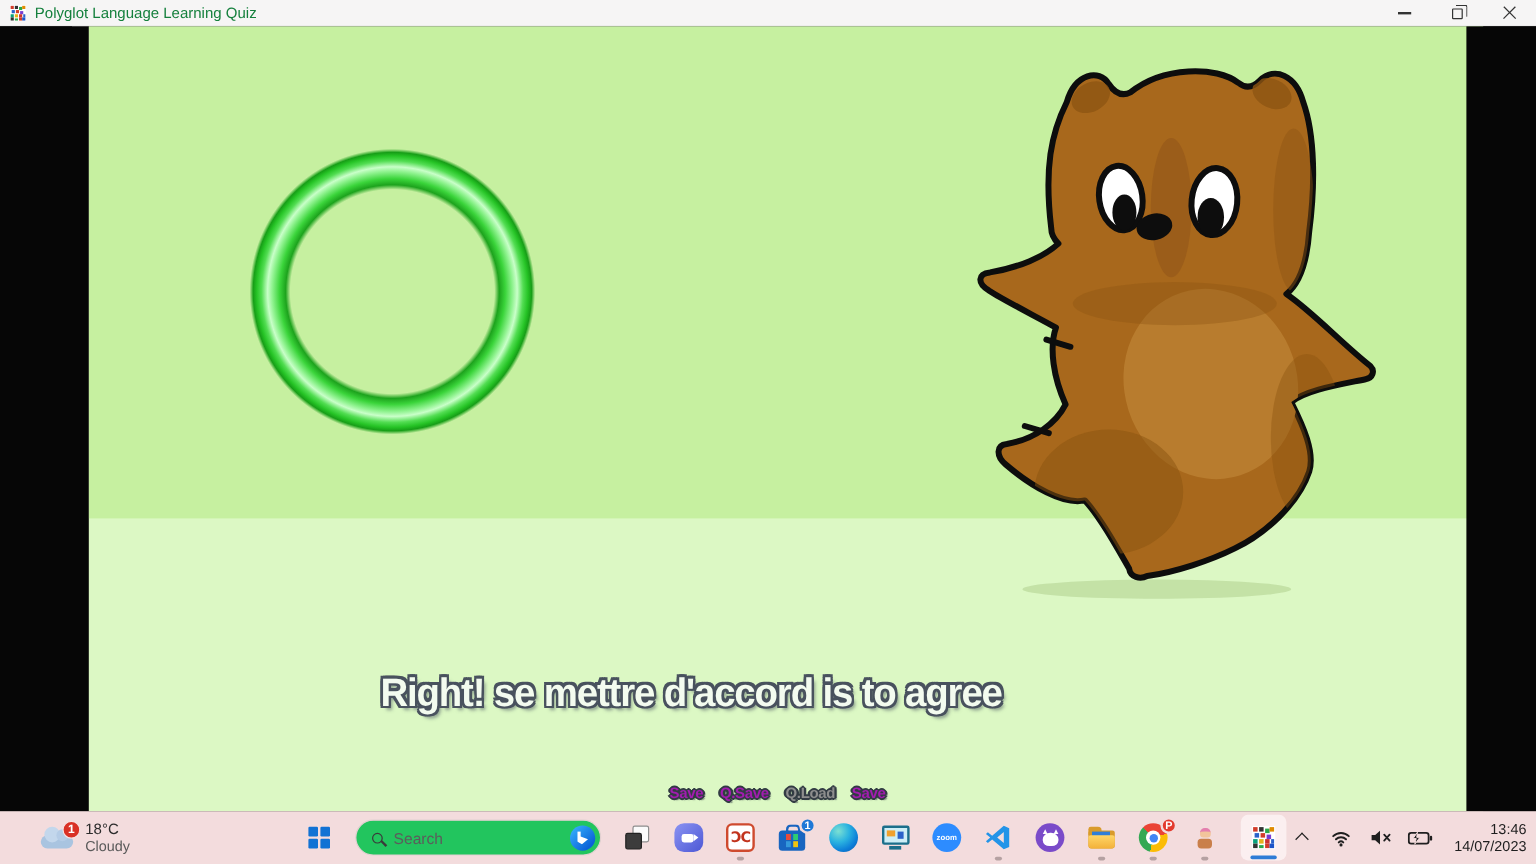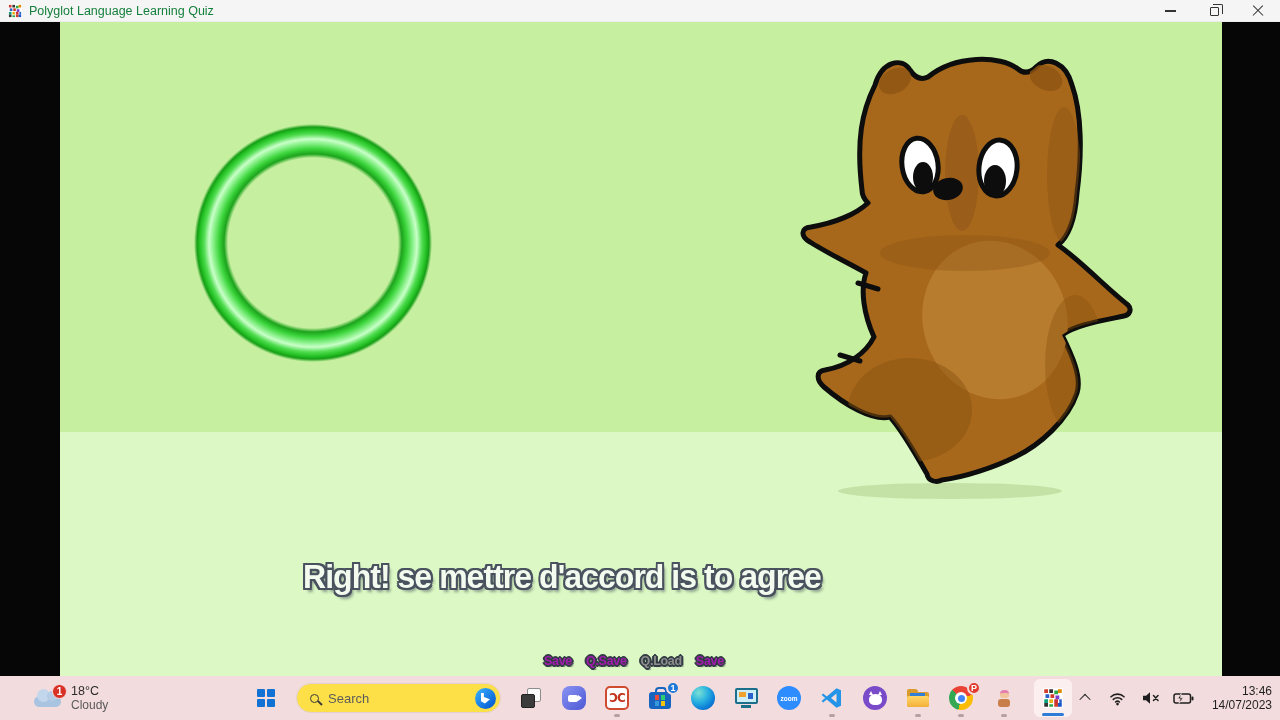--- a/index.html
+++ b/index.html
@@ -16,21 +16,21 @@
   .glyph-min { width:11px; height:1.5px; background:#333; }
   .glyph-max { width:9px; height:9px; border:1.3px solid #333; border-radius:1px; position:relative; background:#f6f5f5; }
   .glyph-max::before { content:''; position:absolute; top:-3.5px; left:2.5px; width:9px; height:9px;
     border:1.3px solid #333; border-left:none; border-bottom:none; border-radius:0 2px 0 0; }
   .glyph-close { position:relative; width:12px; height:12px; }
   .glyph-close::before,.glyph-close::after { content:''; position:absolute; left:-1px; top:5px; width:14px; height:1.4px; background:#333; }
   .glyph-close::before { transform:rotate(45deg); } .glyph-close::after { transform:rotate(-45deg); }
 
   
   .game-window { position:absolute; top:22px; left:0; width:1280px; height:654px; background:#060606; }
-  .viewport { position:absolute; left:60px; top:0; width:1162px; height:654px; overflow:hidden; background:#dcf8c4; }
+  .viewport { position:absolute; left:74px; top:0; width:1162px; height:654px; overflow:hidden; background:#dcf8c4; }
   .bg-upper { position:absolute; top:0; left:0; right:0; height:410px; background:#c6f0a0; }
 
   
   .ring { position:absolute; left:133px; top:101px; width:240px; height:240px; border-radius:50%;
     background:radial-gradient(circle closest-side,
       rgba(255,255,255,0) 85px, #1da31d 89px, #3ad43a 94px, #8df28d 100px,
       #c9ffc9 104px, #52dd52 109px, #26c426 113px, #179e17 116px, rgba(255,255,255,0) 119px); }
 
   .bear { position:absolute; left:730px; top:3px; width:350px; height:475px; }
 
@@ -60,21 +60,21 @@
   .wtxt b { font-size:12.5px; color:#2c2c2c; font-weight:normal; }
   .wtxt em { font-size:12px; color:#5a5a5a; font-style:normal; }
 
   .tb-center { position:absolute; left:253px; top:0; height:44px; display:flex; align-items:center; gap:17px; }
   .tb-item { position:relative; width:26px; height:26px; display:flex; align-items:center; justify-content:center; cursor:pointer; }
   .dash { position:absolute; bottom:-6px; left:50%; transform:translateX(-50%); width:6px; height:3px; border-radius:2px; background:#b5a1a2; }
 
   .win-grid { display:grid; grid-template-columns:8px 8px; grid-template-rows:8px 8px; gap:1.6px; }
   .win-grid i { background:#1172d4; border-radius:1px; }
 
-  .searchbox { display:flex; align-items:center; width:205px; height:30px; background:#fde047;
+  .searchbox { display:flex; align-items:center; width:205px; height:30px; background:#22c55e;
     border:1px solid #e2d0d1; border-radius:15px; cursor:text; }
   .mag { position:relative; width:9px; height:9px; border:1.7px solid #3a3a3a; border-radius:50%; margin:0 9px 0 13px; flex:none; }
   .mag::after { content:''; position:absolute; width:6px; height:1.7px; background:#3a3a3a; transform:rotate(45deg); right:-5px; bottom:-2px; }
   .searchbox input { flex:1; min-width:0; border:none; outline:none; background:transparent; font-family:inherit; font-size:13px; color:#444; }
   .searchbox input::placeholder { color:#5c5c5c; opacity:1; }
   .bing { width:21px; height:21px; border-radius:50%; margin-right:4px; flex:none;
     background:linear-gradient(135deg,#3ab6ff 0%,#0b63d8 80%); display:flex; align-items:center; justify-content:center; }
   .bing i { width:9px; height:11px; background:#fff; clip-path:polygon(0 0,32% 0,32% 42%,100% 62%,44% 100%,0 80%); }
 
   .tview-back { position:absolute; top:3px; right:3px; width:14px; height:14px; background:#fbfbfb; border:1px solid #8d8d8d; border-radius:2px; }

